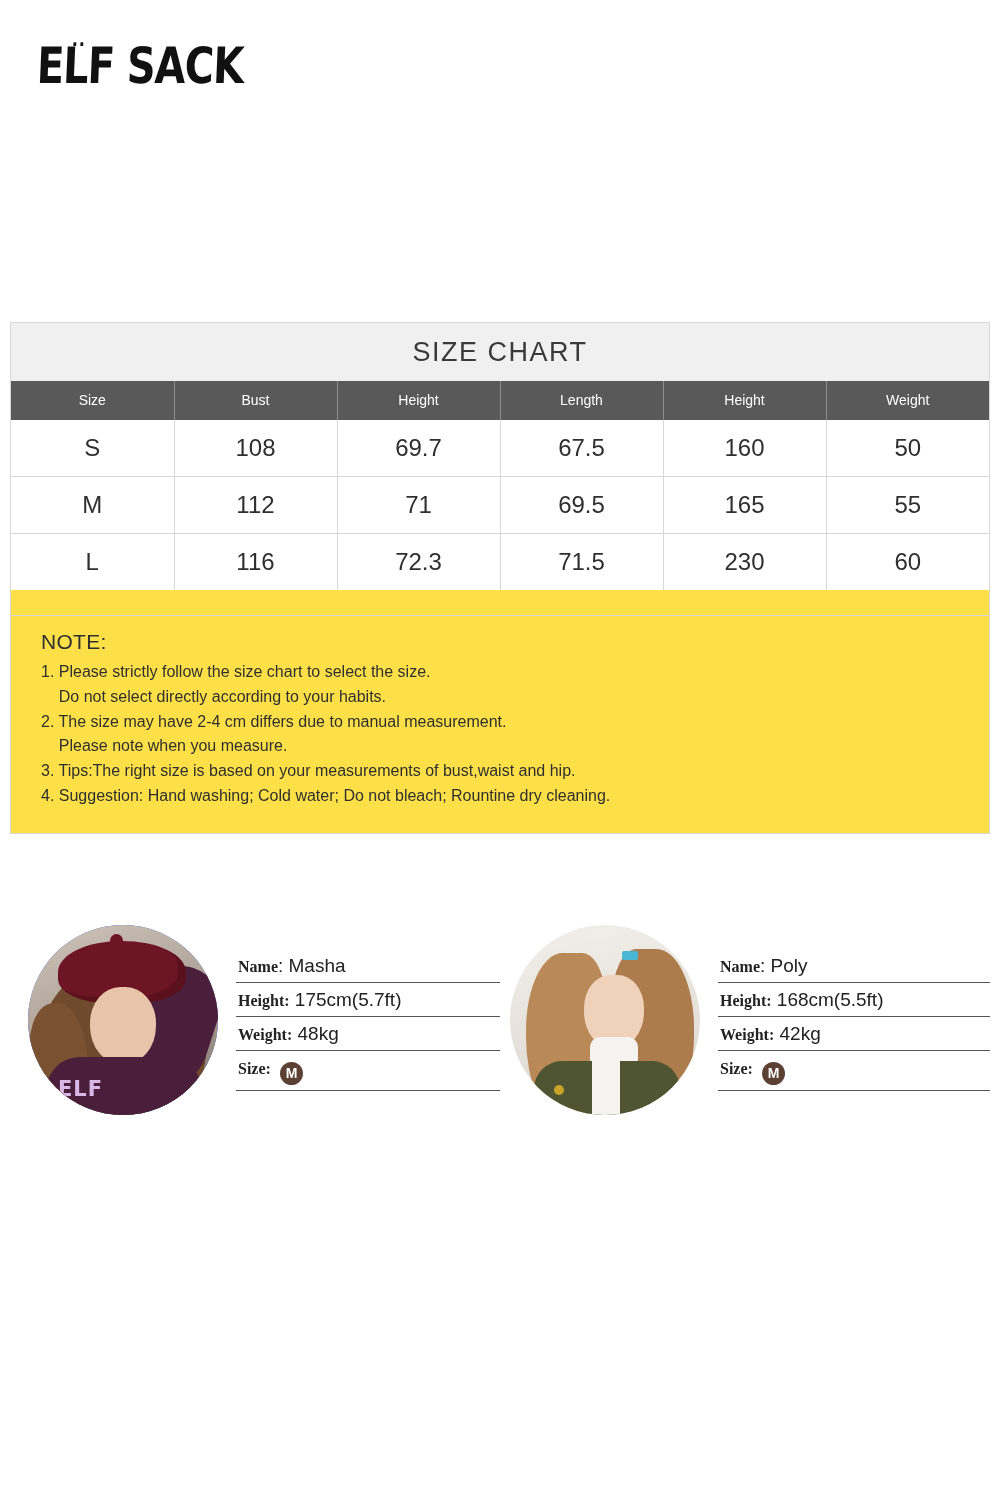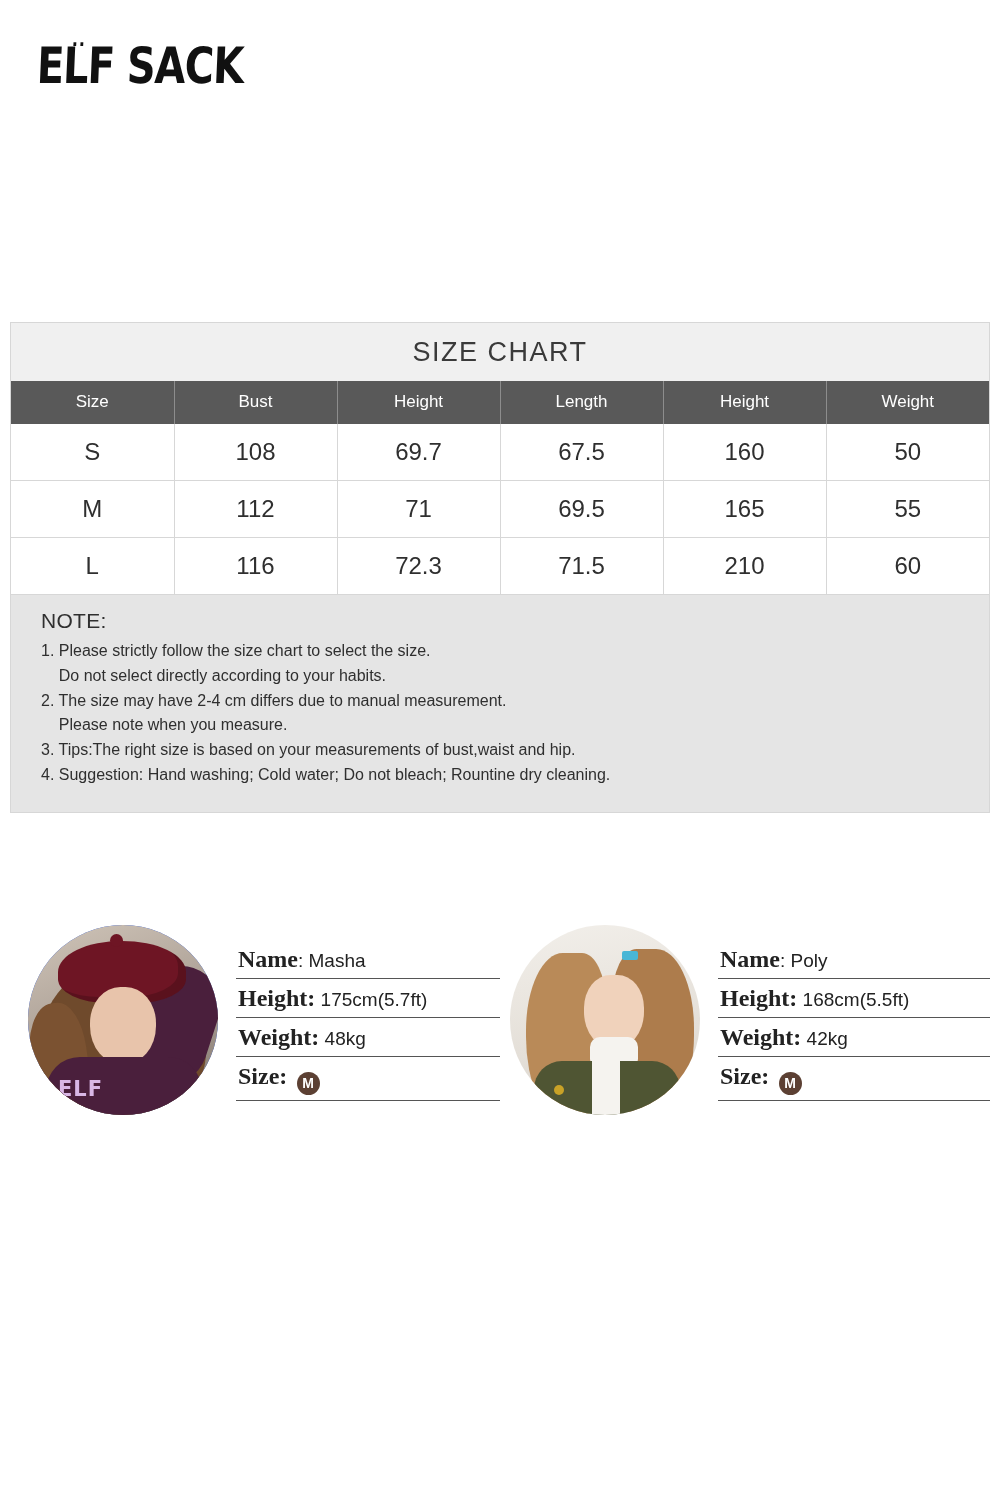--- a/index.html
+++ b/index.html
@@ -40,61 +40,62 @@
   }
 
   
   .chart-wrap {
     position: absolute;
     left: 10px;
     top: 322px;
     width: 980px;
     border: 1px solid #d7d7d7;
     box-sizing: border-box;
-    background: #e5e5e5;
+    background: #fde047;
   }
   .chart-title {
     background: #f0f0f0;
     text-align: center;
     font-size: 27px;
     letter-spacing: 1.5px;
     color: #3a3a3a;
     padding: 14px 0 13px 0;
     font-family: "Liberation Sans", sans-serif;
   }
   table.size {
     width: 100%;
     border-collapse: collapse;
     table-layout: fixed;
   }
   table.size th {
     background: #595959;
     color: #ffffff;
     font-weight: normal;
-    font-size: 17px;
+    font-size: 14px;
     padding: 11px 0 12px 0;
     border-right: 1px solid #8d8d8d;
     text-align: center;
   }
   table.size th:last-child { border-right: none; }
   table.size td {
     text-align: center;
     font-size: 24px;
     color: #2f2f2f;
     padding: 14px 0 14px 0;
     border-right: 1px solid #d7d7d7;
     border-bottom: 1px solid #d7d7d7;
     background: #fff;
   }
   table.size td:last-child { border-right: none; }
   table.size tr:last-child td { border-bottom: none; }
 
   .note {
     padding: 14px 22px 24px 30px;
     border-top: 1px solid #d7d7d7;
+    margin-top: 25px;
   }
   .note .hdr {
     font-size: 21px;
     color: #2f2f2f;
     margin-bottom: 6px;
     letter-spacing: .3px;
   }
   .note ol {
     margin: 0;
     padding: 0;
@@ -175,21 +176,21 @@
   .field {
     border-bottom: 1px solid #555;
     padding: 6px 4px 5px 2px;
     font-size: 19px;
     color: #222;
     white-space: nowrap;
   }
   .field .k {
     font-family: "Liberation Serif", serif;
     font-weight: bold;
-    font-size: 24px;
+    font-size: 16px;
   }
   .field .v { font-size: 19px; }
   .badge {
     display: inline-block;
     width: 23px; height: 23px;
     line-height: 23px;
     border-radius: 50%;
     background: #5c4033;
     color: #fff;
     text-align: center;
@@ -236,21 +237,21 @@
         <td>71</td>
         <td>69.5</td>
         <td>165</td>
         <td>55</td>
       </tr>
       <tr>
         <td>L</td>
         <td>116</td>
         <td>72.3</td>
         <td>71.5</td>
-        <td>210</td>
+        <td>230</td>
         <td>60</td>
       </tr>
     </tbody>
   </table>
 
   <div class="note">
     <div class="hdr">NOTE:</div>
     <ol>
       <li>1. Please strictly follow the size chart to select the size.
     Do not select directly according to your habits.</li>

